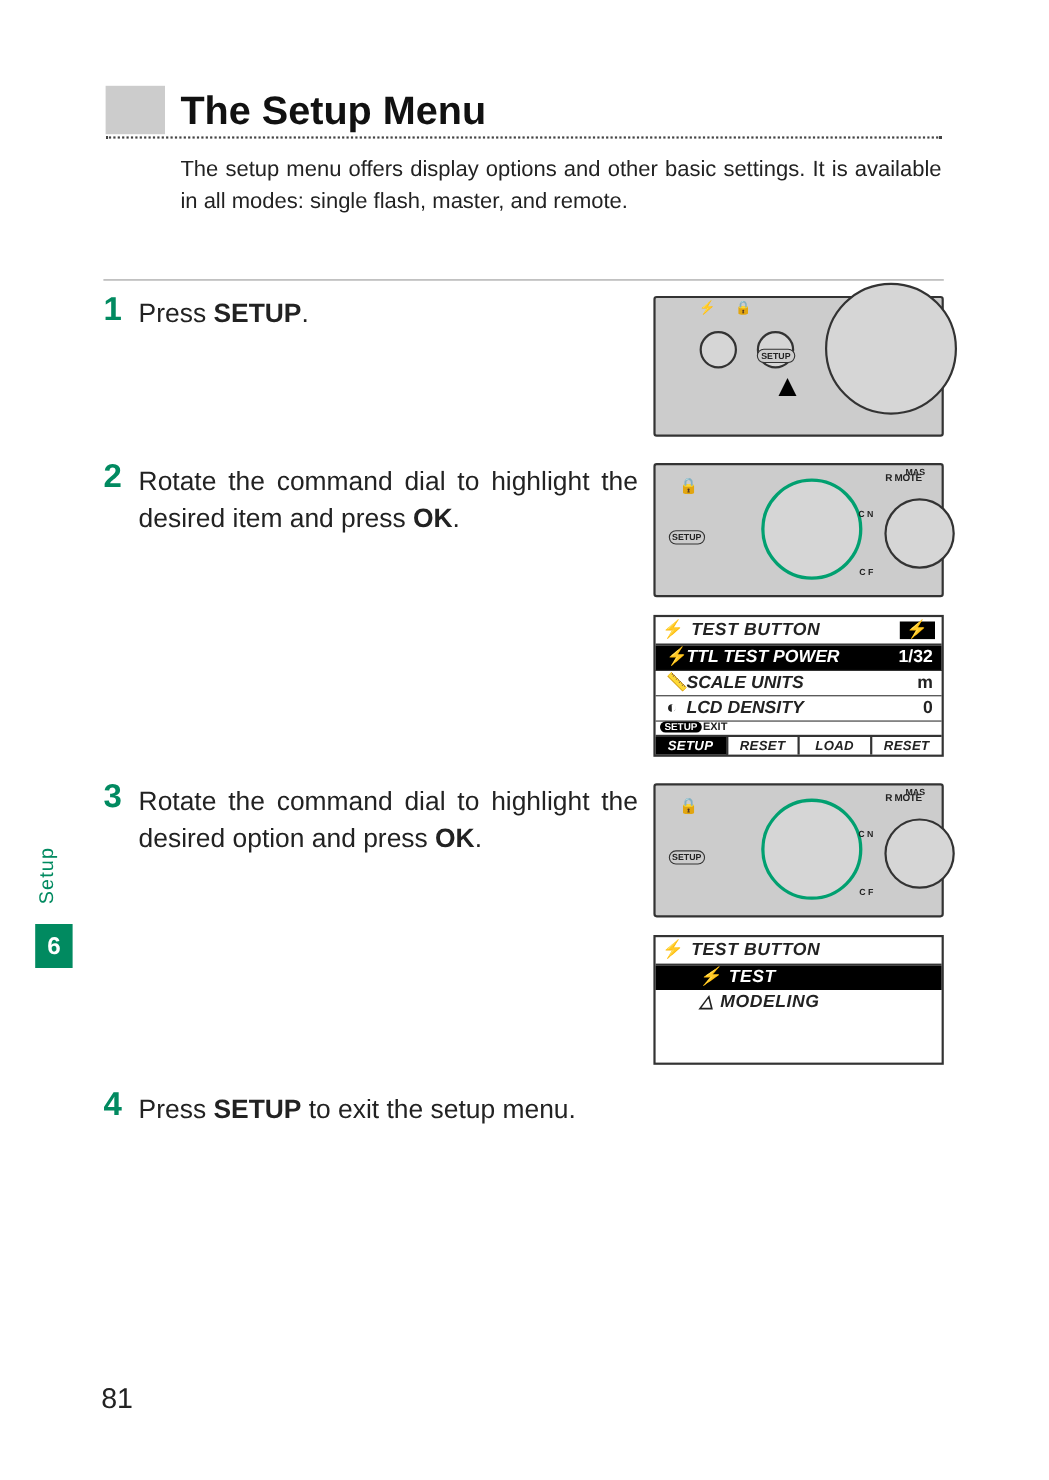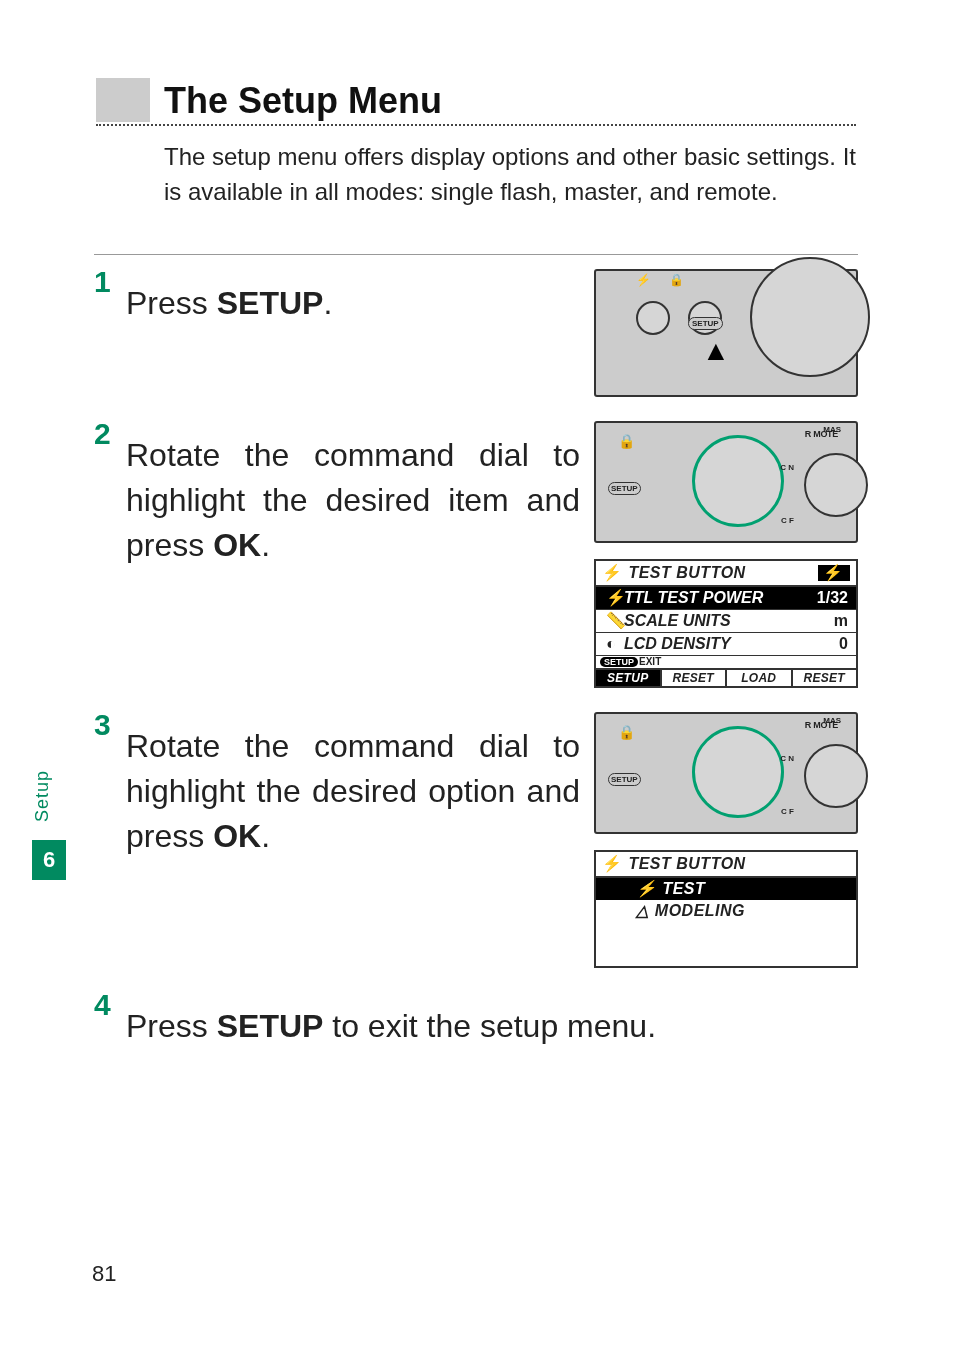--- a/index.html
+++ b/index.html
@@ -7,26 +7,26 @@
   
   .sidetab{position:absolute;left:32px;top:770px;width:34px;}
   .sidetab .rot{writing-mode:vertical-rl;transform:rotate(180deg);color:#018a60;font-size:18px;letter-spacing:1px;}
   .chapbox{background:#018a60;color:#fff;width:34px;height:40px;margin-top:18px;display:flex;align-items:center;justify-content:center;font-size:22px;font-weight:600;}
   
   .heading{position:absolute;left:96px;top:78px;right:98px;}
   .heading .row{display:flex;align-items:flex-end;}
   .sqmark{width:54px;height:44px;background:#ccc;margin-right:14px;}
   h1{margin:0;font-size:36px;font-weight:700;color:#111;}
   .dotline{border-bottom:2px dotted #444;margin-top:2px;margin-left:0;}
-  .intro{margin-top:14px;margin-left:68px;font-size:24px;line-height:1.45;text-align:justify;}
+  .intro{margin-top:14px;margin-left:68px;font-size:20px;line-height:1.45;text-align:justify;}
   
   .steps{position:absolute;left:94px;top:254px;right:96px;border-top:1px solid #999;padding-top:14px;}
   .step{display:flex;margin-bottom:24px;}
   .num{color:#018a60;font-size:30px;font-weight:700;width:32px;flex:0 0 32px;margin-top:-4px;}
-  .txt{font-size:32px;line-height:1.4;text-align:justify;flex:1;padding-right:14px;margin-top:12px;}
+  .txt{font-size:24px;line-height:1.4;text-align:justify;flex:1;padding-right:14px;}
   .txt b{font-weight:700;}
   .figs{flex:0 0 264px;display:flex;flex-direction:column;gap:16px;}
   
   .device{border:2px solid #333;background:#ccc;position:relative;border-radius:3px;}
   .dev1{height:124px;}
   .dev2{height:118px;}
   .device .setup-lbl{position:absolute;left:12px;bottom:46px;font-size:8px;font-weight:700;border:1.5px solid #333;border-radius:10px;padding:1px 2px;background:#ccc;}
   .device .lock-ic{position:absolute;left:22px;top:10px;font-size:14px;}
   .device .dial{position:absolute;width:86px;height:86px;border:3px solid #01a070;border-radius:50%;background:#d6d6d6;right:72px;top:14px;}
   .dev2 .dial{right:72px;top:12px;}
@@ -53,21 +53,21 @@
   .lcd .exitline{font-size:10px;text-align:left;padding:1px 4px;border-bottom:2px solid #333;}
   .lcd .exitline .pill{background:#000;color:#fff;border-radius:7px;padding:0 4px;font-size:9px;margin-right:1px;font-style:normal;}
   .lcd .foot{display:flex;font-size:12px;}
   .lcd .foot div{flex:1;text-align:center;border-right:2px solid #333;padding:2px 0;font-style:italic;letter-spacing:0.3px;}
   .lcd .foot div:first-child{background:#000;color:#fff;}
   .lcd .foot div:last-child{border-right:none;}
   .lcd2 .opt{padding:3px 8px 3px 40px;font-style:italic;letter-spacing:0.5px;display:flex;align-items:center;gap:6px;}
   .lcd2 .opt.hl{background:#000;color:#fff;}
   .lcd2 .pad{height:44px;}
   
-  .pn{position:absolute;left:92px;bottom:58px;font-size:22px;}
+  .pn{position:absolute;left:92px;bottom:58px;font-size:26px;}
 </style>
 </head>
 <body>
 
 <div id="page">
 
   <div class="sidetab">
     <div class="rot">Setup</div>
     <div class="chapbox">6</div>
   </div>

